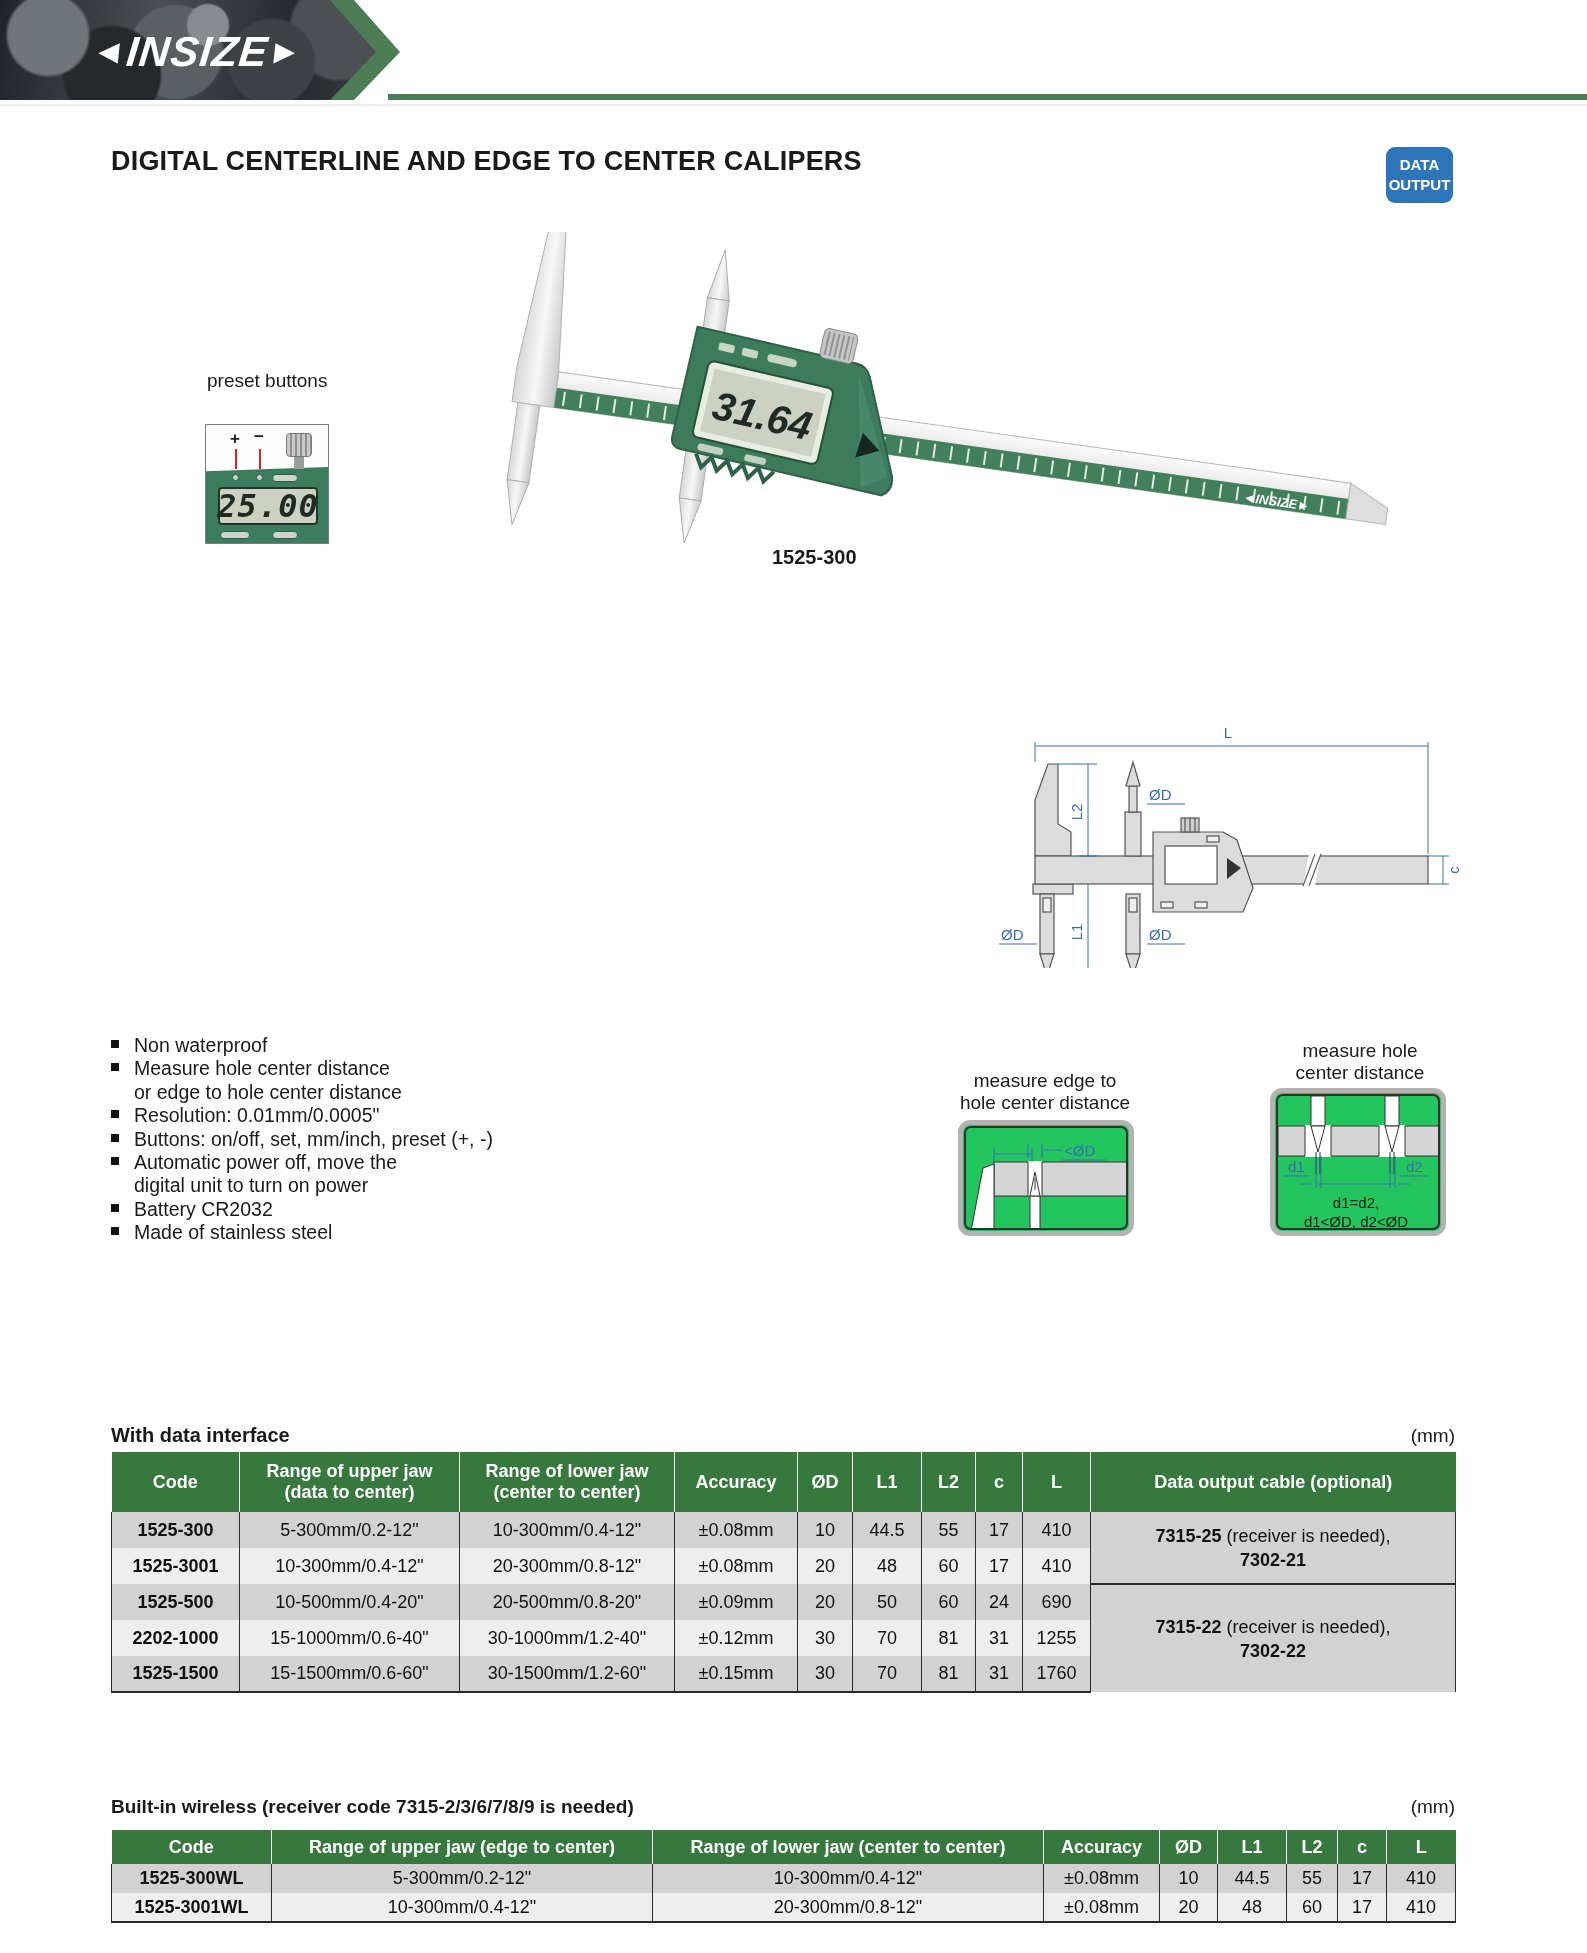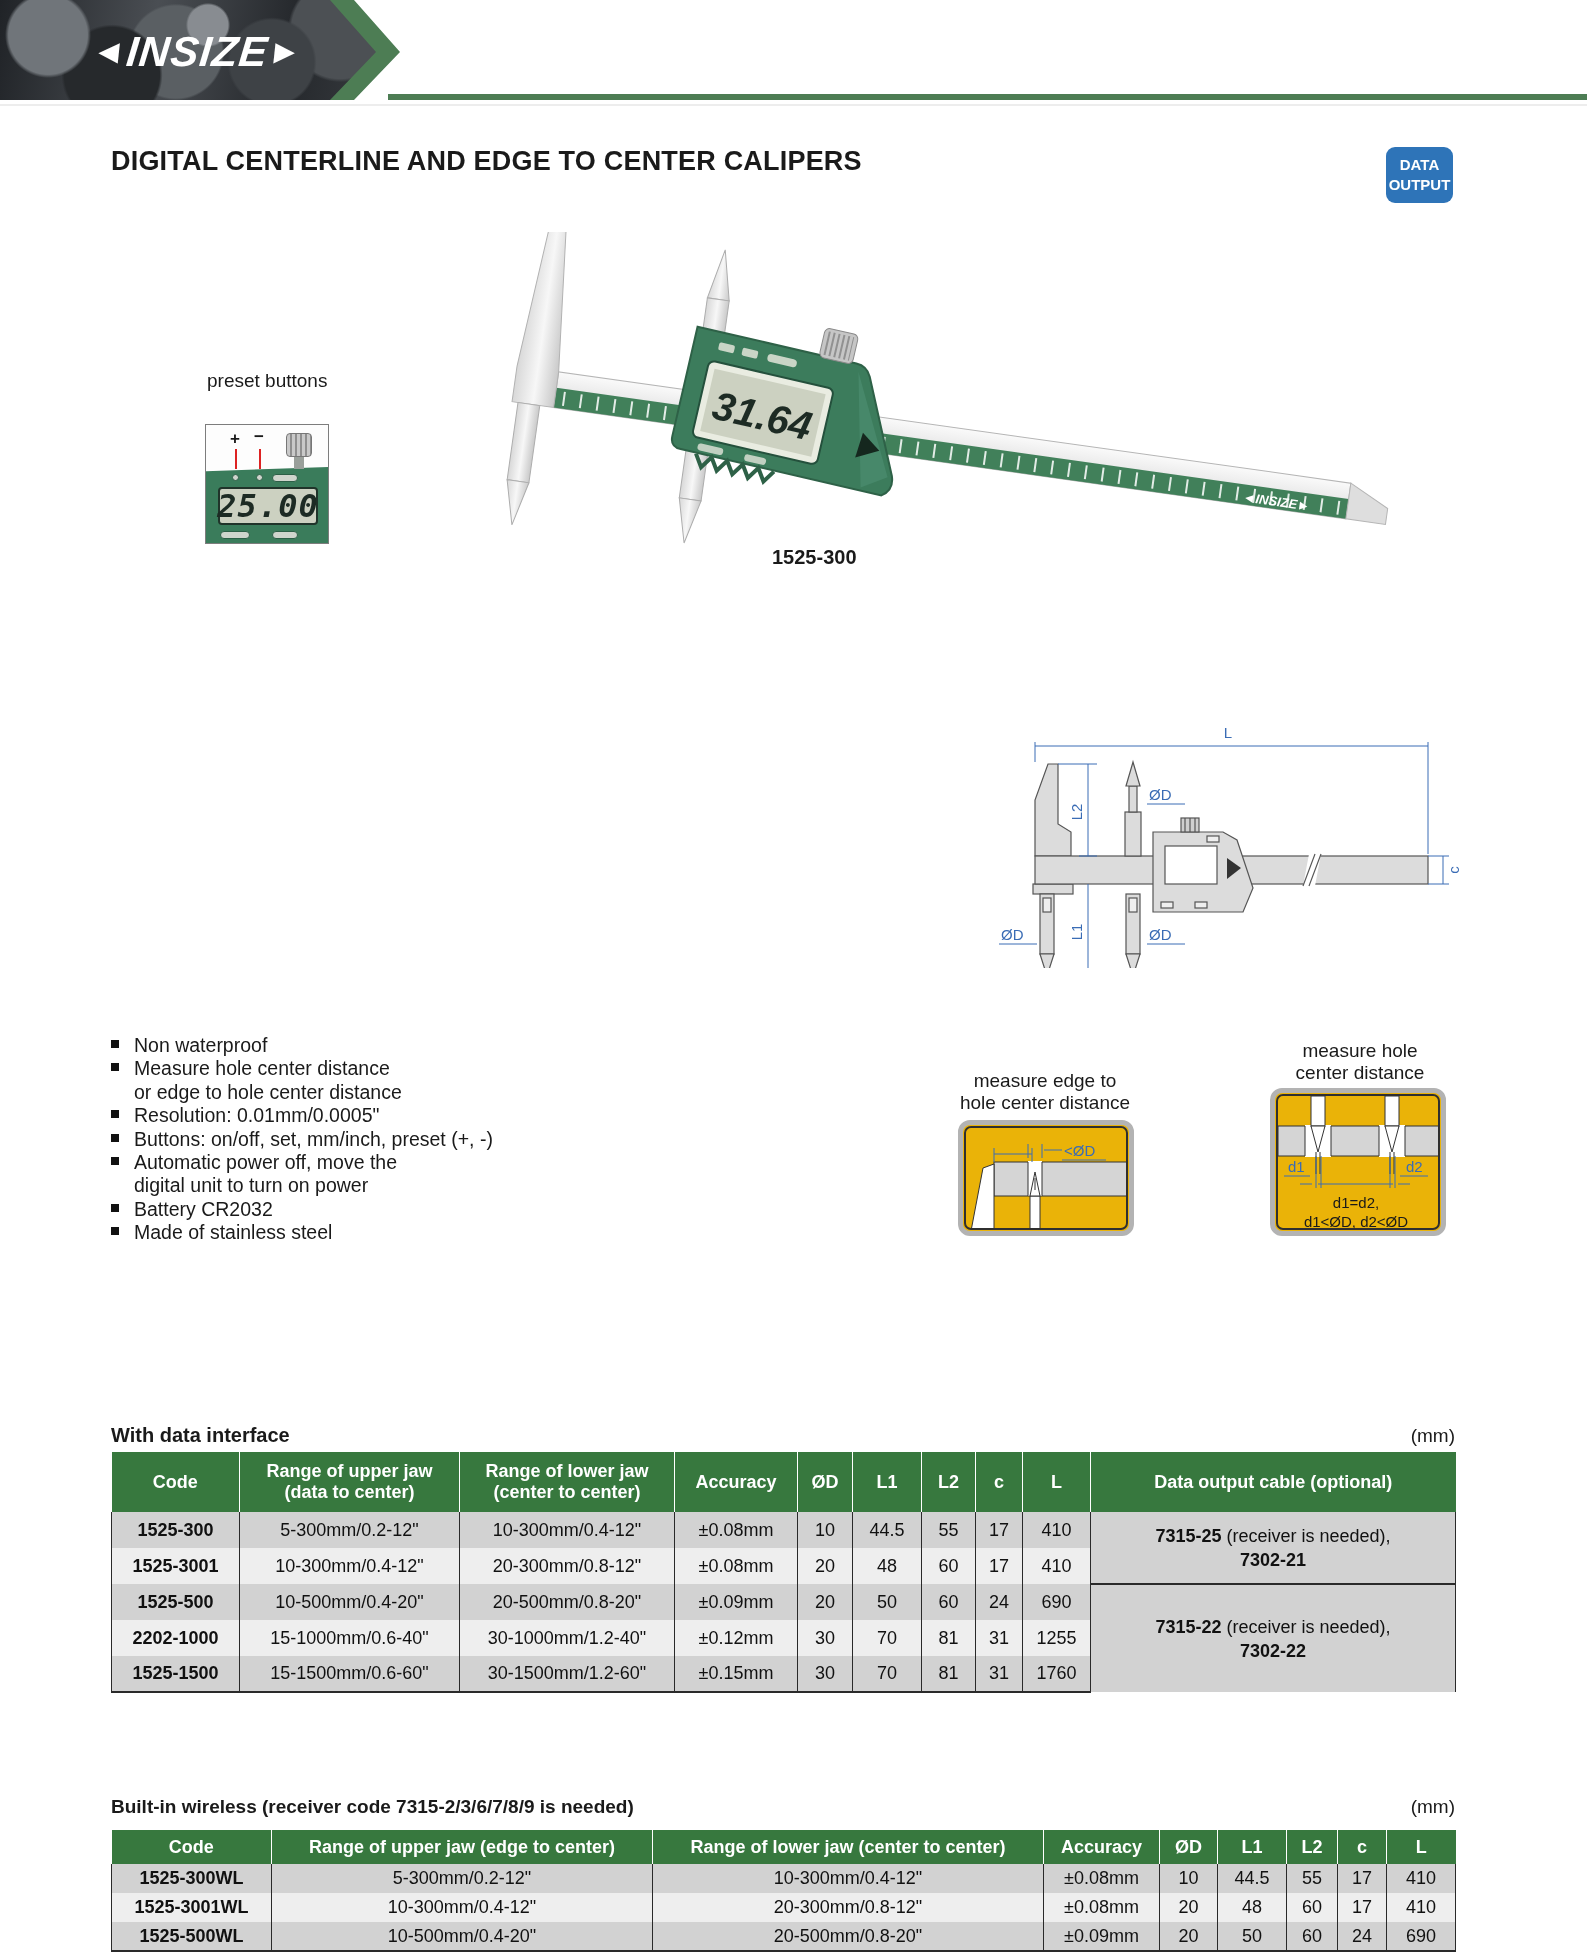--- a/index.html
+++ b/index.html
@@ -62,21 +62,21 @@
 
   
   .features { position:absolute; left:111px; top:1034px; font-size:19.5px; line-height:23.4px; }
   .feat-line { display:flex; align-items:baseline; }
   .feat-bullet { width:8px; height:8px; background:#111; display:inline-block; margin-right:15px;
     flex:0 0 8px; position:relative; top:-4px; }
   .feat-cont { padding-left:23px; }
 
   
   .mini-caption { position:absolute; text-align:center; font-size:19px; line-height:22px; }
-  .mini-box { position:absolute; background:#eab308; border:5px solid #b3b3b3; border-radius:12px; }
+  .mini-box { position:absolute; background:#22c55e; border:5px solid #b3b3b3; border-radius:12px; }
   .mini-inner { position:absolute; inset:1px; border:2px solid #2f2f2f; border-radius:7px; overflow:hidden; }
 
   
   .tbl-head-row { position:absolute; width:1344px; left:111px; display:flex; justify-content:space-between; align-items:flex-end; }
   .tbl-heading { font-size:20px; font-weight:bold; }
   .tbl-unit { font-size:19px; font-weight:normal; }
   table.spec { position:absolute; left:111px; width:1344px; table-layout:fixed; border-collapse:collapse; }
   table.spec th { background:#37783e; color:#fff; font-size:18px; font-weight:bold; white-space:pre-line;
     border-left:1px solid #fff; vertical-align:middle; text-align:center; line-height:21px; }
   table.spec th:first-child { border-left:none; }
@@ -490,27 +490,16 @@
           <td class="code">1525-3001WL</td>
           <td>10-300mm/0.4-12"</td>
           <td>20-300mm/0.8-12"</td>
           <td>±0.08mm</td>
           <td>20</td>
           <td>48</td>
           <td>60</td>
           <td>17</td>
           <td>410</td>
         </tr>
-        <tr>
-          <td class="code">1525-500WL</td>
-          <td>10-500mm/0.4-20"</td>
-          <td>20-500mm/0.8-20"</td>
-          <td>±0.09mm</td>
-          <td>20</td>
-          <td>50</td>
-          <td>60</td>
-          <td>24</td>
-          <td>690</td>
-        </tr>
       </tbody>
   </table>
 
 </div>
 
 </body></html>

